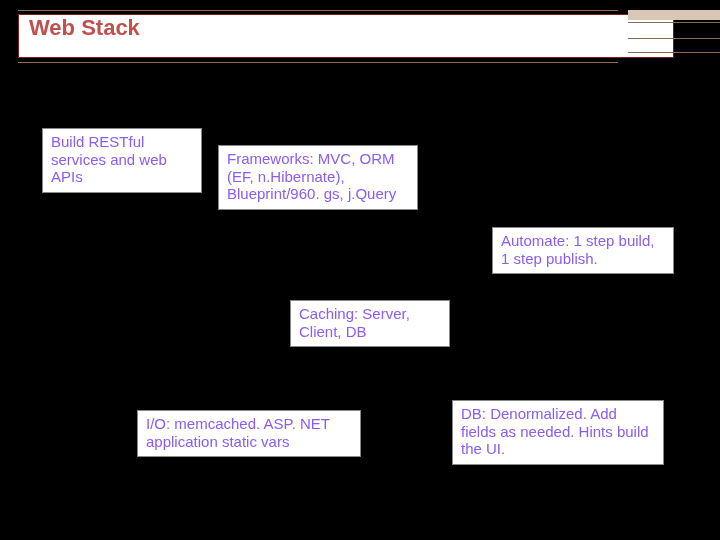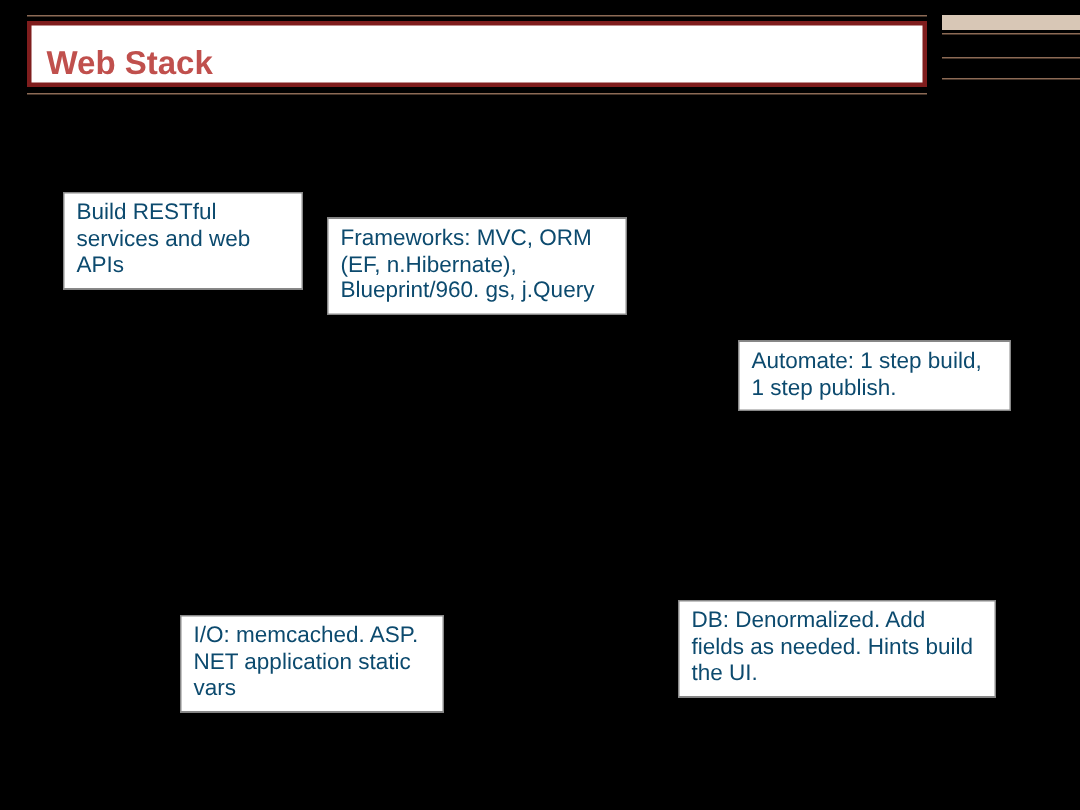--- a/index.html
+++ b/index.html
@@ -1,56 +1,57 @@
 <!DOCTYPE html>
 <html><head>
 <meta charset="utf-8">
 <style>
   html,body{margin:0;padding:0;width:720px;height:540px;background:#000;font-family:Verdana,Geneva,sans-serif;overflow:hidden}
   .slide{position:relative;width:720px;height:540px}
 
   
-  .titlebar{position:absolute;left:18px;top:14px;width:600px;height:44px;background:#fff;border:3px solid #7f1d1d;display:flex;align-items:flex-end;padding-left:10px;box-sizing:border-box}
+  .titlebar{position:absolute;left:18px;top:14px;width:656px;height:44px;background:#fff;border:1px solid #7f1d1d;display:flex;align-items:flex-start;padding-left:10px;box-sizing:border-box}
   .titlebar span{color:#c0504d;font-weight:bold;font-size:22px;font-family:"Comic Sans MS","Trebuchet MS",Verdana,sans-serif}
 
   
   .thinline{position:absolute;background:#8c6a55;height:1px}
   .thickline{position:absolute;background:#d8c7b6}
   .l1{left:18px;top:10px;width:600px}
   .l2{left:18px;top:62px;width:600px}
   .l3{left:628px;top:10px;width:92px;height:10px}
   .l4{left:628px;top:22px;width:92px}
   .l5{left:628px;top:38px;width:92px}
   .l6{left:628px;top:52px;width:92px}
 
-  .box{position:absolute;background:#fff;border:1px solid #888;padding:4px 8px 6px 8px;box-sizing:border-box;font-size:15px;line-height:1.18;color:#0c4a6e}
+  .box{position:absolute;background:#fff;border:1px solid #888;padding:4px 8px 6px 8px;box-sizing:border-box;font-size:15px;line-height:1.18;color:#8b5cf6}
 
   
   .b1{left:42px; top:128px; width:160px}
   .b2{left:218px;top:145px; width:200px}
   .b3{left:492px;top:227px; width:182px}
   .b4{left:38px; top:285px; width:192px}
   .b5{left:290px;top:300px; width:160px}
-  .b6{left:120px;top:410px; width:176px}
+  .b6{left:137px;top:410px; width:224px}
   .b7{left:452px;top:400px; width:212px}
 </style>
 </head>
 <body>
 
 <div class="slide">
 
   <div class="thinline l1"></div>
   <div class="titlebar">
     <span>Web Stack</span>
   </div>
   <div class="thinline l2"></div>
   <div class="thickline l3"></div>
   <div class="thinline l4"></div>
   <div class="thinline l5"></div>
   <div class="thinline l6"></div>
 
   <div class="box b1">Build RESTful services and web APIs</div>
   <div class="box b2">Frameworks: MVC, ORM (EF, n.Hibernate), Blueprint/960. gs, j.Query</div>
   <div class="box b3">Automate: 1 step build, 1 step publish.</div>
+  <div class="box b5">Caching: Server, Client, DB</div>
   <div class="box b6">I/O: memcached. ASP. NET application static vars</div>
   <div class="box b7">DB: Denormalized. Add fields as needed. Hints build the UI.</div>
 
 </div>
 
 </body></html>

